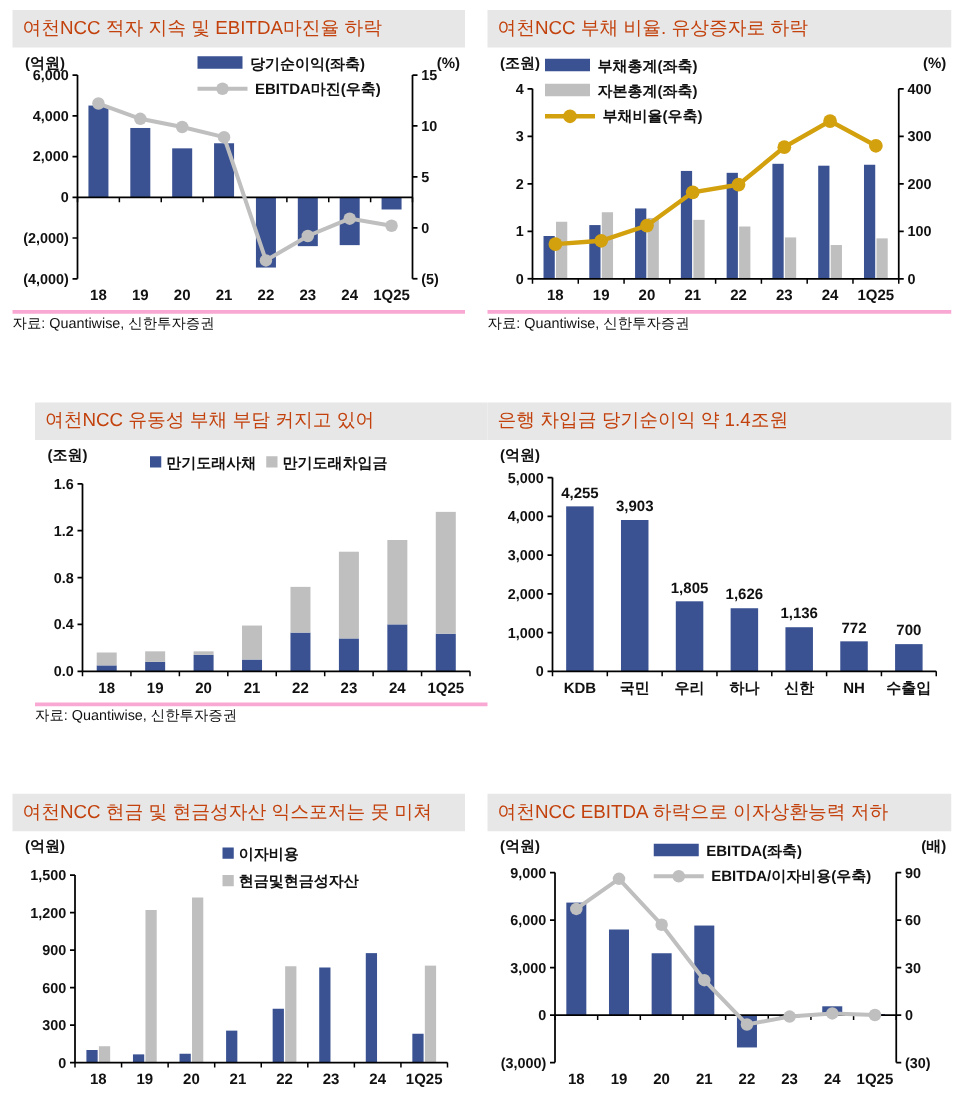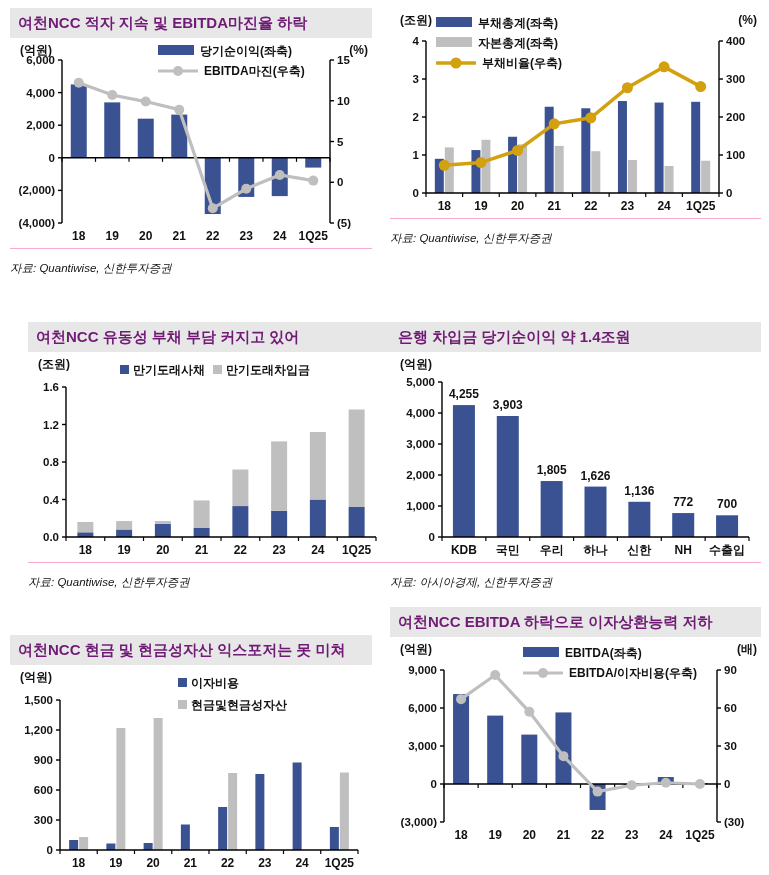--- a/index.html
+++ b/index.html
@@ -4,29 +4,29 @@
 <style>
   html,body{margin:0;padding:0;}
   body{
     width:769px;height:875px;position:relative;overflow:hidden;
     background:#ffffff;
     font-family:"Liberation Sans","DejaVu Sans",sans-serif;
   }
   .panel{position:absolute;}
   .panel-title{
     background:#e7e7e7;
-    font-size:15px;font-weight:bold;color:#701a75;
+    font-size:15px;font-weight:normal;color:#c2410c;
     padding:5px 8px 6px 8px;height:19px;line-height:19px;
     white-space:nowrap;overflow:hidden;
   }
   .chart{display:block;}
   .chart text{font-family:"Liberation Sans","DejaVu Sans",sans-serif;}
   .source{
-    border-top:1px solid #f9a8d4;
-    font-size:11.5px;color:#111;padding-top:12px;font-style:italic;
+    border-top:3px solid #f9a8d4;
+    font-size:11.5px;color:#111;padding-top:0;
   }
 </style>
 </head>
 <body>
 
 <div class="panel" style="left:10px;top:8px;width:362px">
   <div class="panel-title">여천NCC 적자 지속 및 EBITDA마진율 하락</div>
   <svg class="chart" width="362" height="210">
       <text x="10" y="16" text-anchor="start" font-size="12" font-weight="700" fill="#111">(억원)</text>
       <text x="358" y="16" text-anchor="end" font-size="12" font-weight="700" fill="#111">(%)</text>
@@ -92,20 +92,21 @@
       <rect x="148" y="7" width="36" height="10" fill="#3A5292"></rect>
       <text x="190" y="17" text-anchor="start" font-size="12" font-weight="700" fill="#111">당기순이익(좌축)</text>
       <line x1="148" y1="33" x2="188" y2="33" stroke="#BFBFBF" stroke-width="3.2"></line>
       <circle cx="168" cy="33" r="5" fill="#BFBFBF"></circle>
       <text x="194" y="37" text-anchor="start" font-size="12" font-weight="700" fill="#111">EBITDA마진(우축)</text>
     </svg>
   <div class="source">자료: Quantiwise, 신한투자증권</div>
 </div>
 
 <div class="panel" style="left:390px;top:8px;width:371px">
+  <div class="panel-title">여천NCC 부채 비율. 유상증자로 하락</div>
   <svg class="chart" width="371" height="210">
       <text x="10" y="16" text-anchor="start" font-size="12" font-weight="700" fill="#111">(조원)</text>
       <text x="367" y="16" text-anchor="end" font-size="12" font-weight="700" fill="#111">(%)</text>
       <line x1="36" y1="33" x2="36" y2="185" stroke="#000" stroke-width="1.4"></line>
       <line x1="32" y1="33" x2="36" y2="33" stroke="#000" stroke-width="1.4"></line>
       <text x="29" y="37" text-anchor="end" font-size="11.5" font-weight="700" fill="#111">4</text>
       <line x1="32" y1="71" x2="36" y2="71" stroke="#000" stroke-width="1.4"></line>
       <text x="29" y="75" text-anchor="end" font-size="11.5" font-weight="700" fill="#111">3</text>
       <line x1="32" y1="109" x2="36" y2="109" stroke="#000" stroke-width="1.4"></line>
       <text x="29" y="113" text-anchor="end" font-size="11.5" font-weight="700" fill="#111">2</text>
@@ -276,21 +277,20 @@
       <line x1="52" y1="185" x2="359" y2="185" stroke="#000" stroke-width="1.4"></line>
       <line x1="52" y1="185" x2="52" y2="189" stroke="#000" stroke-width="1.2"></line>
       <line x1="95.85714285714286" y1="185" x2="95.85714285714286" y2="189" stroke="#000" stroke-width="1.2"></line>
       <line x1="139.71428571428572" y1="185" x2="139.71428571428572" y2="189" stroke="#000" stroke-width="1.2"></line>
       <line x1="183.57142857142856" y1="185" x2="183.57142857142856" y2="189" stroke="#000" stroke-width="1.2"></line>
       <line x1="227.42857142857142" y1="185" x2="227.42857142857142" y2="189" stroke="#000" stroke-width="1.2"></line>
       <line x1="271.2857142857143" y1="185" x2="271.2857142857143" y2="189" stroke="#000" stroke-width="1.2"></line>
       <line x1="315.1428571428571" y1="185" x2="315.1428571428571" y2="189" stroke="#000" stroke-width="1.2"></line>
       <line x1="359" y1="185" x2="359" y2="189" stroke="#000" stroke-width="1.2"></line>
     </svg>
-  <div class="source">자료: 아시아경제, 신한투자증권</div>
 </div>
 
 <div class="panel" style="left:10px;top:635px;width:362px">
   <div class="panel-title">여천NCC 현금 및 현금성자산 익스포저는 못 미쳐</div>
   <svg class="chart" width="362" height="210">
       <text x="10" y="16" text-anchor="start" font-size="12" font-weight="700" fill="#111">(억원)</text>
       <line x1="50" y1="35" x2="50" y2="185" stroke="#000" stroke-width="1.4"></line>
       <line x1="46" y1="35" x2="50" y2="35" stroke="#000" stroke-width="1.4"></line>
       <text x="43" y="39" text-anchor="end" font-size="11.5" font-weight="700" fill="#111">1,500</text>
       <line x1="46" y1="65" x2="50" y2="65" stroke="#000" stroke-width="1.4"></line>
@@ -334,21 +334,21 @@
       <line x1="273.5" y1="185" x2="273.5" y2="189" stroke="#000" stroke-width="1.2"></line>
       <line x1="310.75" y1="185" x2="310.75" y2="189" stroke="#000" stroke-width="1.2"></line>
       <line x1="348" y1="185" x2="348" y2="189" stroke="#000" stroke-width="1.2"></line>
       <rect x="168" y="13" width="9" height="9" fill="#3A5292"></rect>
       <text x="181" y="22" text-anchor="start" font-size="12" font-weight="700" fill="#111">이자비용</text>
       <rect x="168" y="35" width="9" height="9" fill="#BFBFBF"></rect>
       <text x="181" y="44" text-anchor="start" font-size="12" font-weight="700" fill="#111">현금및현금성자산</text>
     </svg>
 </div>
 
-<div class="panel" style="left:390px;top:607px;width:371px">
+<div class="panel" style="left:390px;top:635px;width:371px">
   <div class="panel-title">여천NCC EBITDA 하락으로 이자상환능력 저하</div>
   <svg class="chart" width="371" height="210">
       <text x="10" y="16" text-anchor="start" font-size="12" font-weight="700" fill="#111">(억원)</text>
       <text x="367" y="16" text-anchor="end" font-size="12" font-weight="700" fill="#111">(배)</text>
       <line x1="54" y1="33" x2="54" y2="185" stroke="#000" stroke-width="1.4"></line>
       <line x1="50" y1="33" x2="54" y2="33" stroke="#000" stroke-width="1.4"></line>
       <text x="47" y="37" text-anchor="end" font-size="11.5" font-weight="700" fill="#111">9,000</text>
       <line x1="50" y1="71" x2="54" y2="71" stroke="#000" stroke-width="1.4"></line>
       <text x="47" y="75" text-anchor="end" font-size="11.5" font-weight="700" fill="#111">6,000</text>
       <line x1="50" y1="109" x2="54" y2="109" stroke="#000" stroke-width="1.4"></line>

